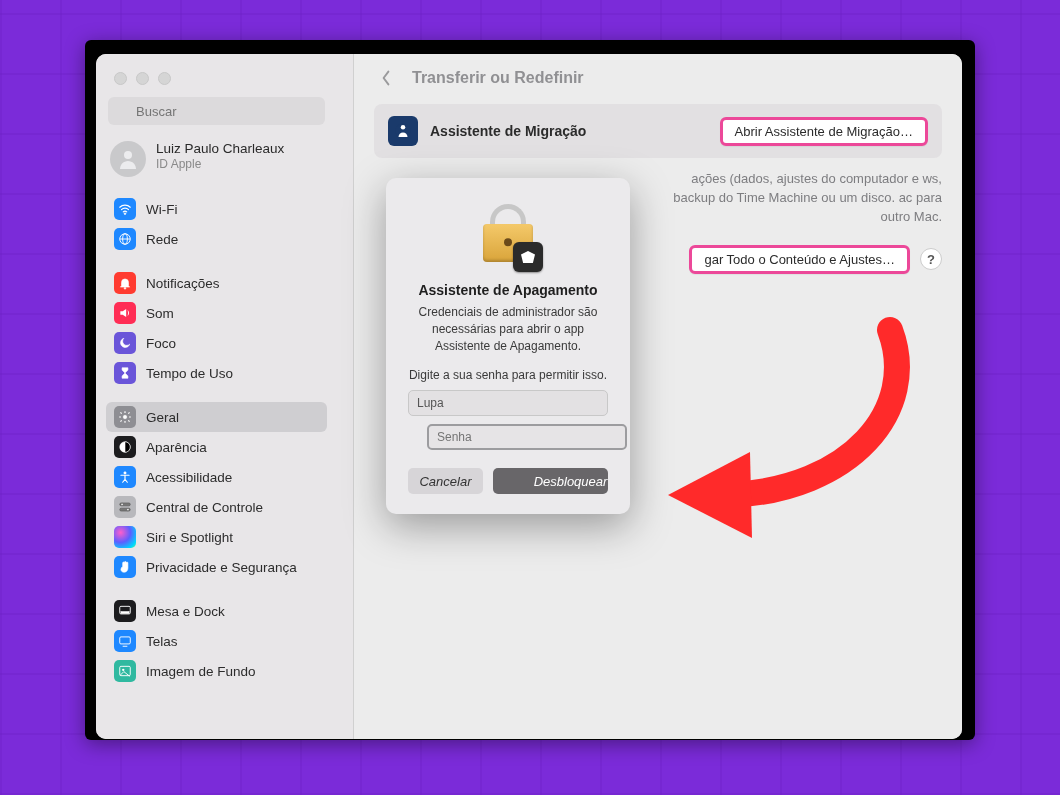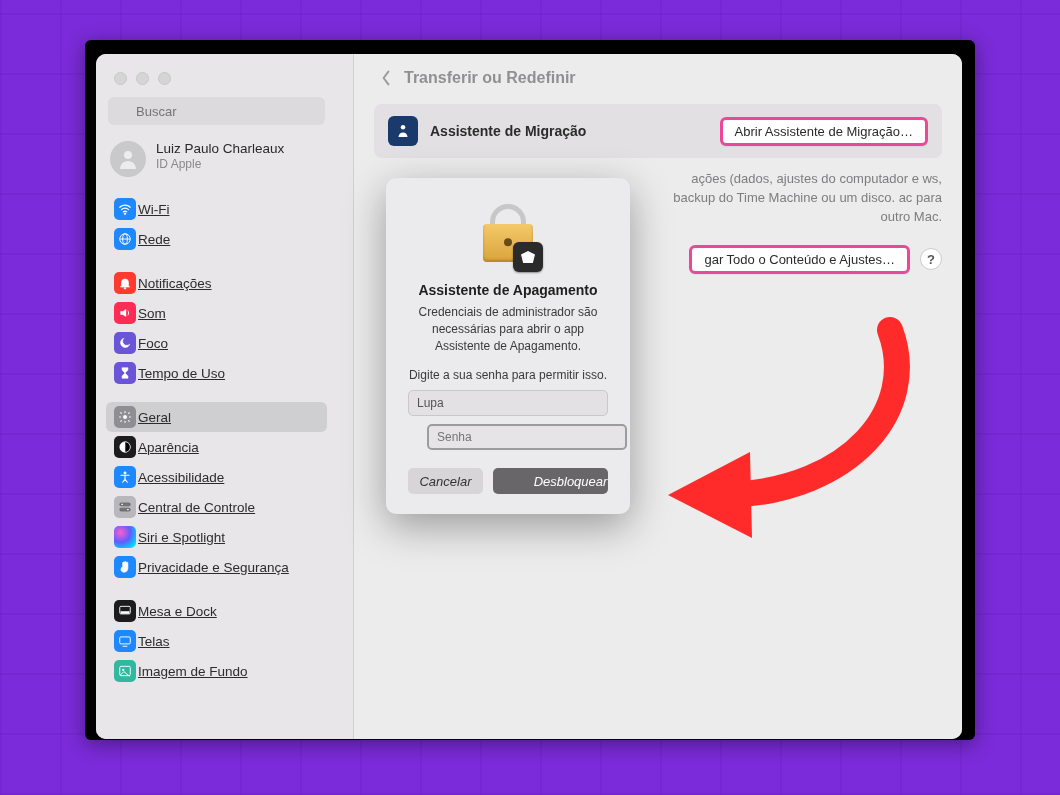--- a/index.html
+++ b/index.html
@@ -59,25 +59,24 @@
   .search-icon { position: absolute; left: 10px; top: 6px; width: 14px; height: 14px; }
 
   .user-row { display: flex; gap: 10px; padding: 6px 14px 14px 14px; }
   .avatar { width: 36px; height: 36px; border-radius: 50%; background: #c9c9cb; display:flex; align-items:center; justify-content:center; }
   .avatar svg { width: 24px; height: 24px; }
   .user-name { font-size: 13.5px; color: #2a2a2a; line-height: 1.2; }
   .user-sub { font-size: 12px; color: #8a8a8a; }
 
   .sb-group { padding: 3px 10px; }
   .sb-item {
-    display: flex; align-items: center; gap: 2px;
+    display: flex; align-items: center; gap: 10px;
     padding: 4px 8px; border-radius: 6px;
     font-size: 13.5px; color: #2c2c2c;
     cursor: default;
-    text-decoration: underline;
   }
   .sb-item.selected { background: #cfced1; }
   .sb-icon {
     width: 22px; height: 22px; border-radius: 5px;
     display: flex; align-items: center; justify-content: center;
     flex: 0 0 22px;
   }
   .sb-icon svg { width: 14px; height: 14px; }
 
   
@@ -86,21 +85,21 @@
   .ic-purple { background:#6a55d9; } .ic-purple svg { stroke:#fff; fill:#fff; }
   .ic-gray { background:#8e8e93; } .ic-gray svg { stroke:#fff; fill:#fff; }
   .ic-black { background:#1c1c1e; } .ic-black svg { stroke:#fff; fill:#fff; }
   .ic-lgray { background:#b8b8bc; } .ic-lgray svg { stroke:#555; fill:#555; }
   .ic-grad { background: radial-gradient(circle at 30% 30%, #ff5ecb, #5e5eff 45%, #00d4ff 80%, #55ff88); }
   .ic-teal { background:#30b9a0; }
   .ic-pink { background:#ff2d55; }
 
   
   .main { flex: 1; background: #ececec; position: relative; }
-  .main-header { display: flex; align-items: center; gap: 8px; padding: 14px 22px 8px 22px; }
+  .main-header { display: flex; align-items: center; gap: 16px; padding: 14px 22px 8px 22px; }
   .back-btn { width: 20px; height: 20px; display:flex; align-items:center; justify-content:center; }
   .main-title { font-size: 16px; font-weight: 600; color: #909093; }
 
   .panel {
     margin: 8px 20px 0 20px;
     background: #fff0; 
   }
   .panel-row {
     background: #e2e0e2;
     border-radius: 8px;

